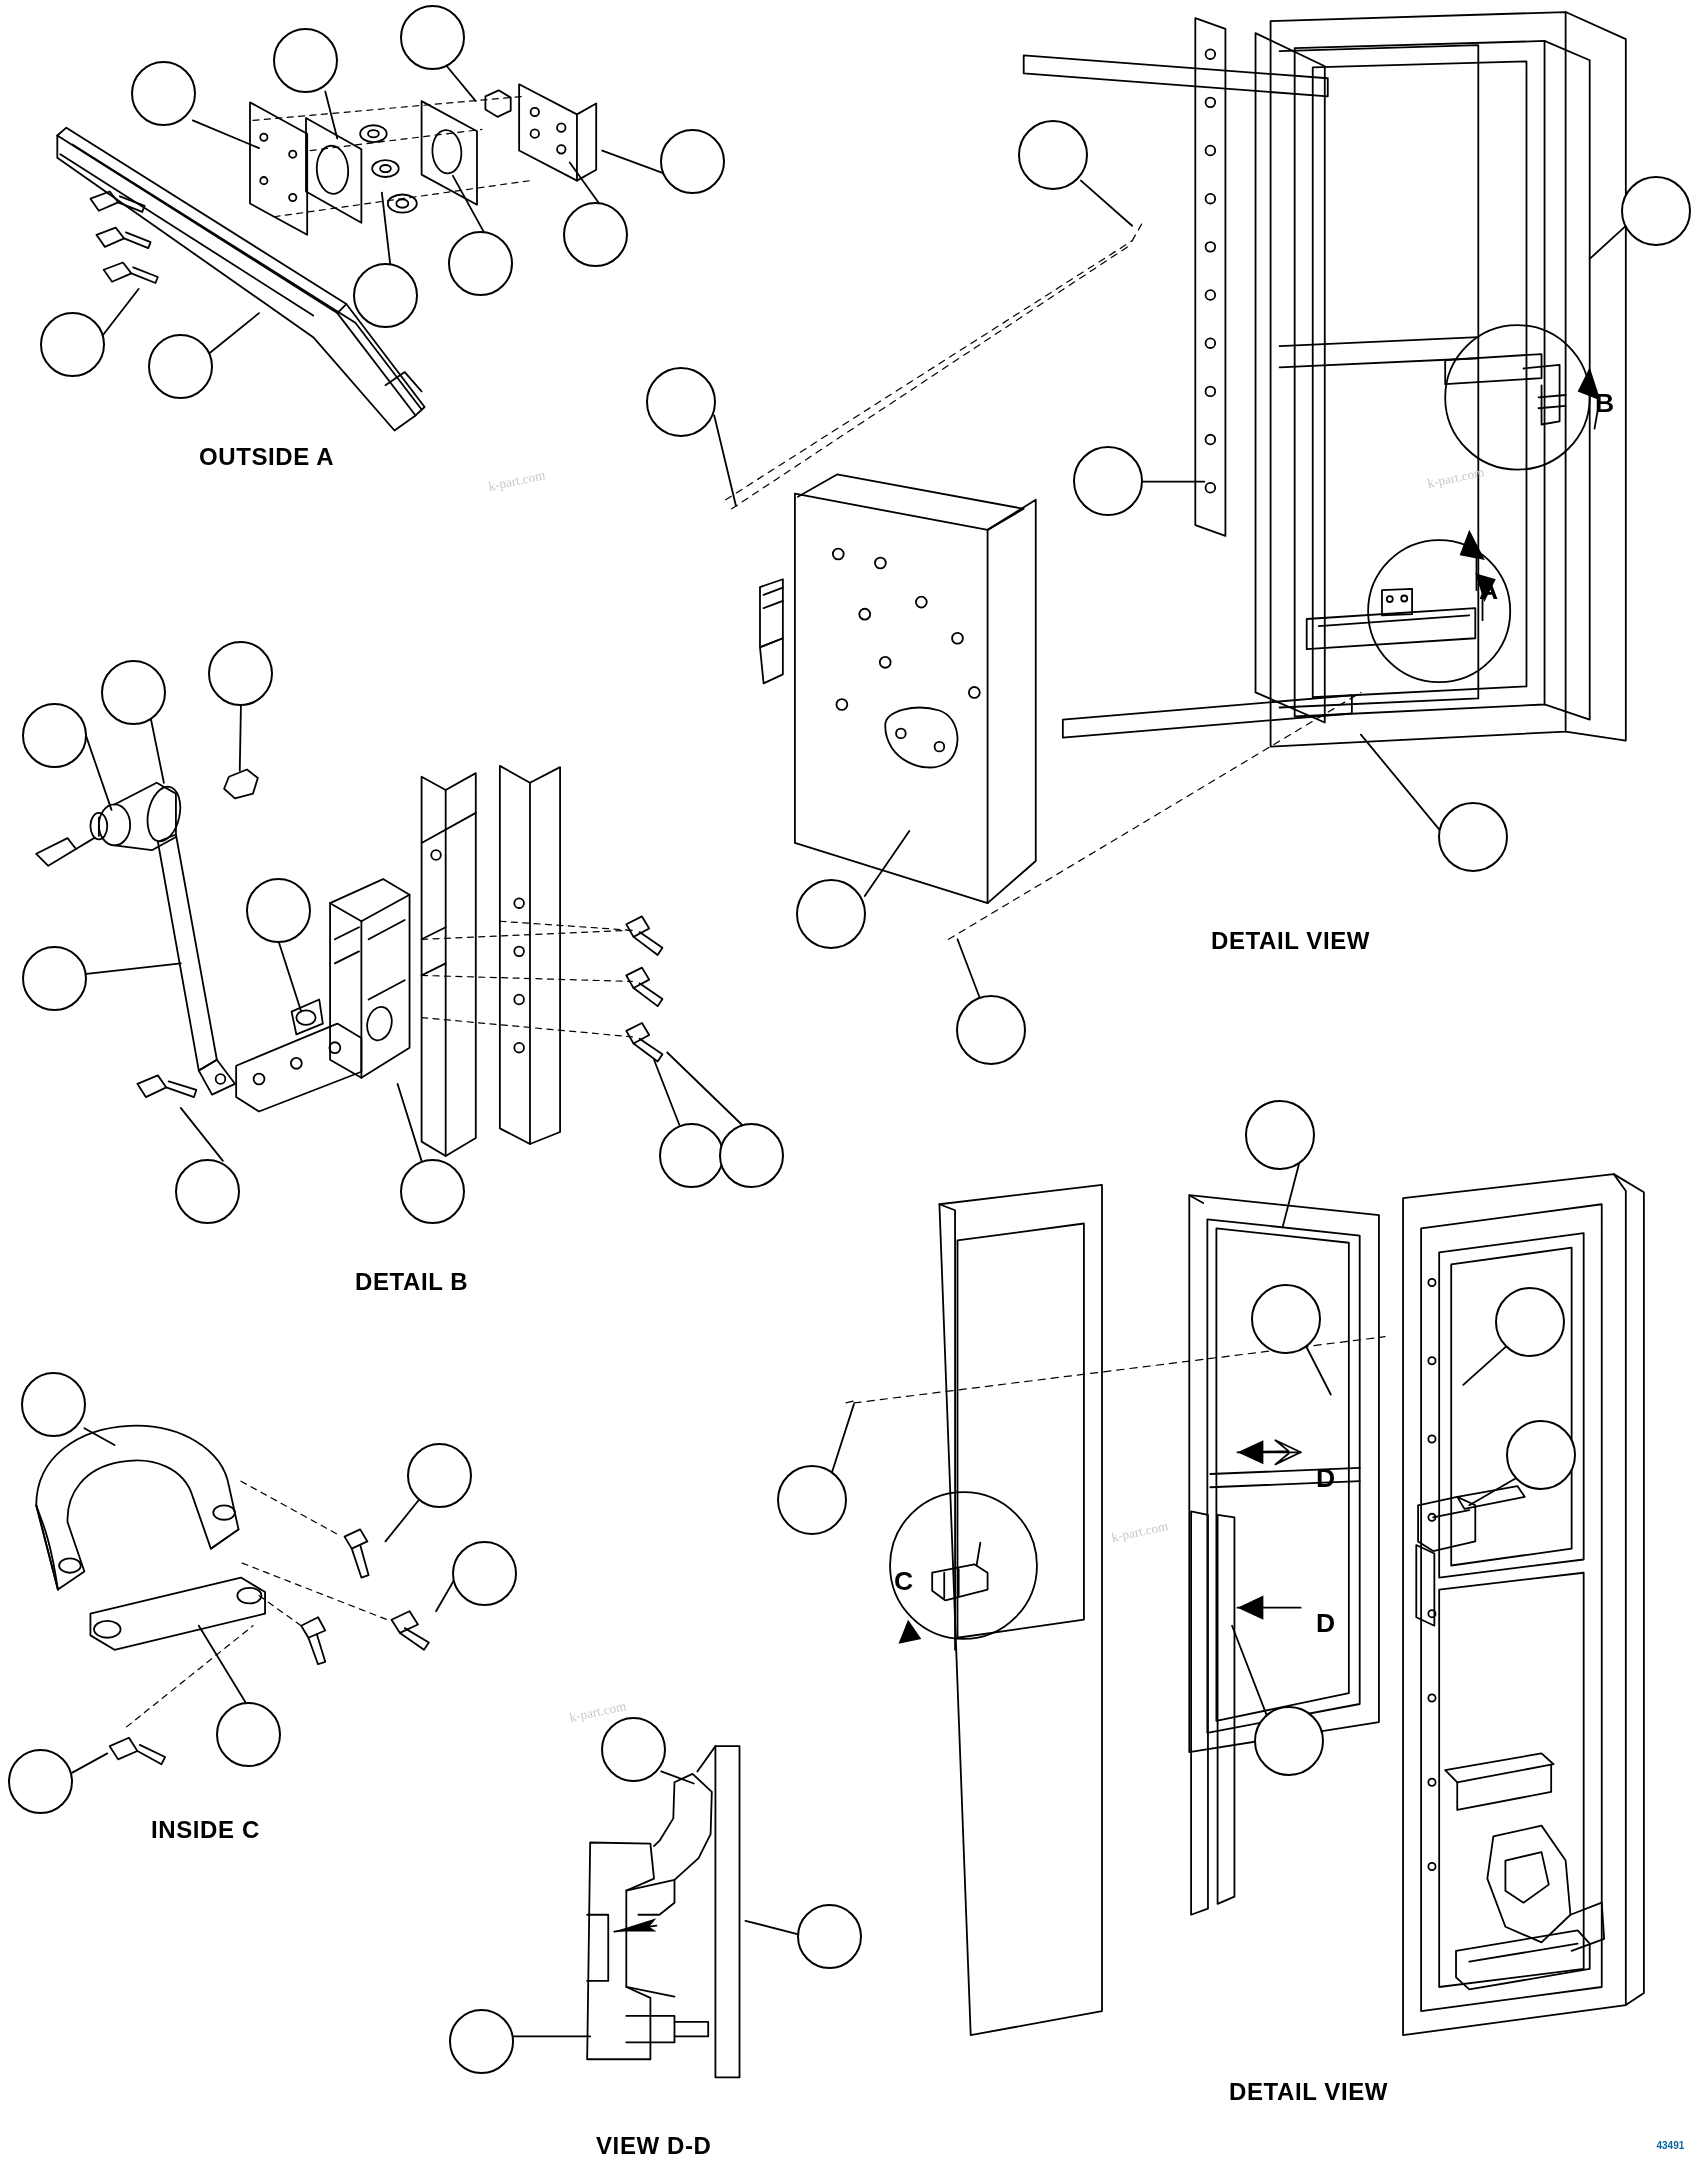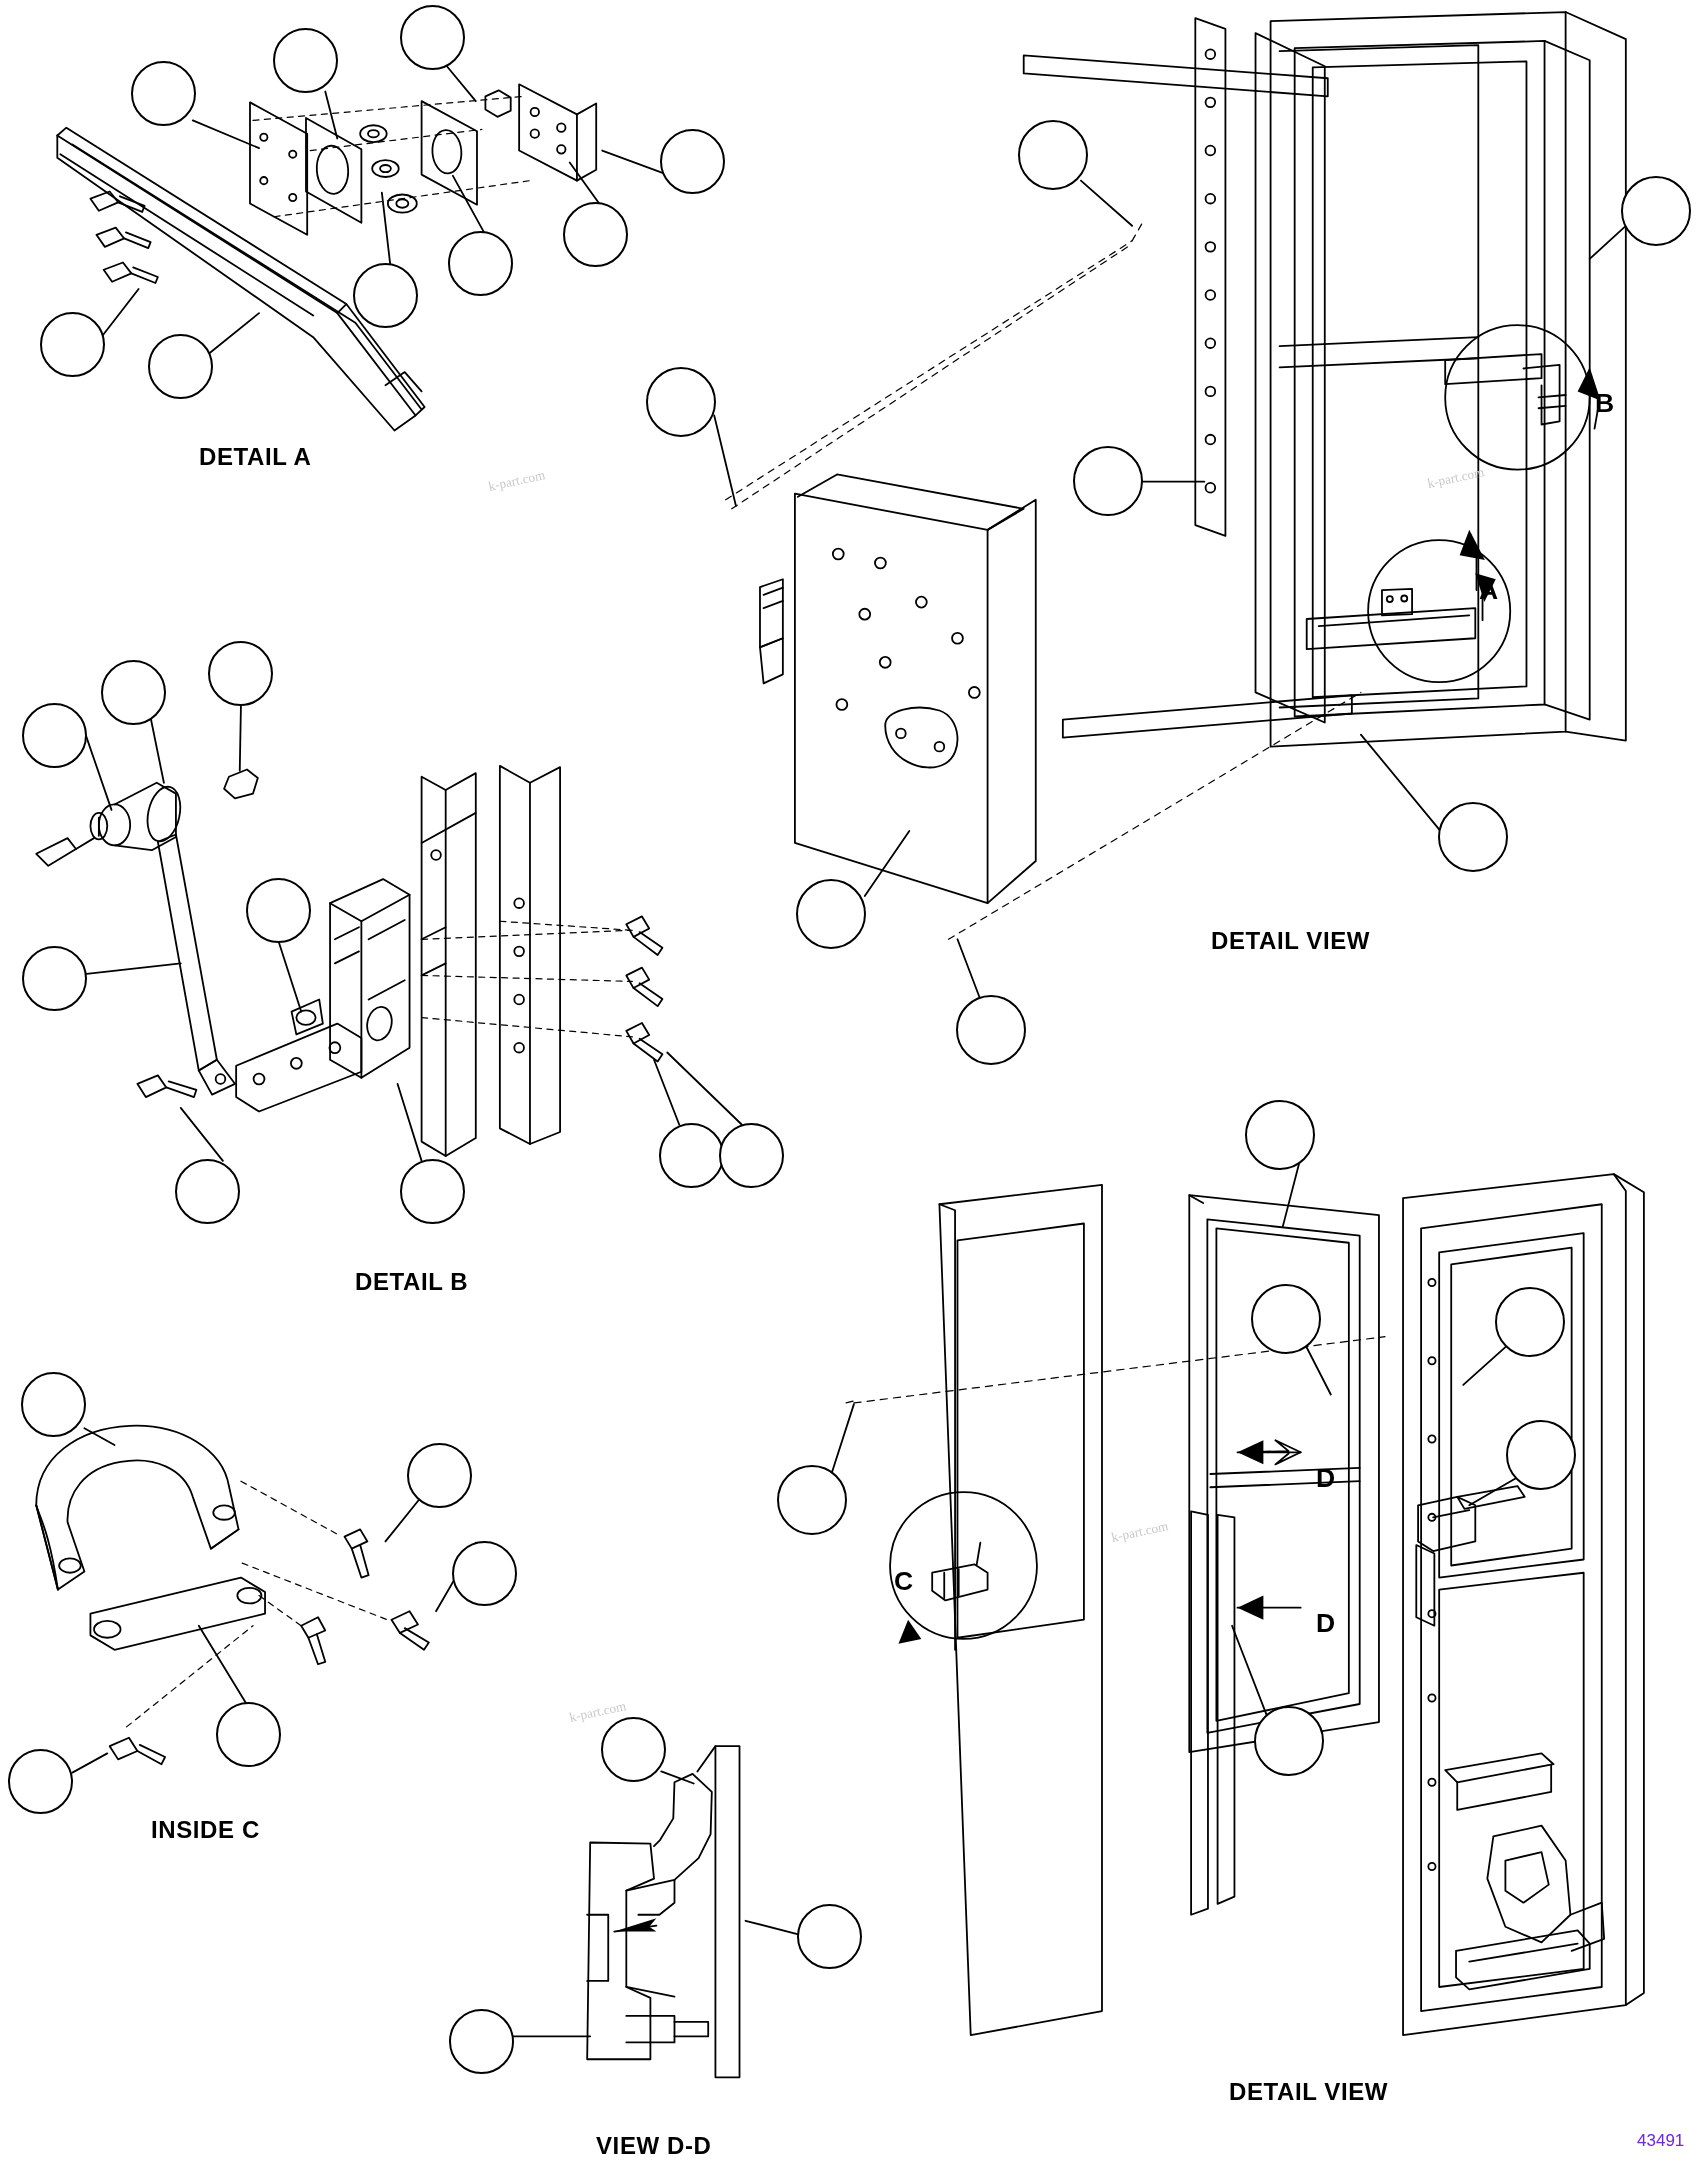--- a/index.html
+++ b/index.html
@@ -49,23 +49,23 @@
     color: #c9c9c9;
     font-size: 13.2px;
     font-family: "Liberation Serif", serif;
     transform: rotate(-12deg);
     white-space: nowrap;
   }
   .sheetnum {
     position: absolute;
     right: 15.7px;
     bottom: 9.6px;
-    font-size: 17px;
-    font-weight: normal;
-    color: #6d28d9;
+    font-size: 10px;
+    font-weight: bold;
+    color: #0369a1;
   }
 </style>
 </head>
 <body>
 
 <div id="sheet">
 
   <svg id="artwork" viewBox="0 0 2823 3589" xmlns="http://www.w3.org/2000/svg">
     <g fill="none" stroke="#000" stroke-width="3" stroke-linejoin="round" stroke-linecap="round">
 
@@ -465,21 +465,21 @@
       <div class="balloon" style="left: 449px; top: 2009px; width: 65px; height: 65px;"></div>
       <div class="balloon" style="left: 1245px; top: 1100px; width: 70px; height: 70px;"></div>
       <div class="balloon" style="left: 1495px; top: 1287px; width: 70px; height: 70px;"></div>
       <div class="balloon" style="left: 1251px; top: 1284px; width: 70px; height: 70px;"></div>
       <div class="balloon" style="left: 1506px; top: 1420px; width: 70px; height: 70px;"></div>
       <div class="balloon" style="left: 777px; top: 1465px; width: 70px; height: 70px;"></div>
       <div class="balloon" style="left: 1254px; top: 1706px; width: 70px; height: 70px;"></div>
     </div>
 
   <div id="captions">
-      <div class="caption cap-lg" style="left: 199px; top: 443px;">DETAIL A</div>
+      <div class="caption cap-lg" style="left: 199px; top: 443px;">OUTSIDE A</div>
       <div class="caption cap-lg" style="left: 355px; top: 1268px;">DETAIL B</div>
       <div class="caption cap-lg" style="left: 151px; top: 1816px;">INSIDE C</div>
       <div class="caption cap-lg" style="left: 596px; top: 2132px;">VIEW D-D</div>
       <div class="caption cap-lg" style="left: 1211px; top: 927px;">DETAIL VIEW</div>
       <div class="caption cap-lg" style="left: 1229px; top: 2078px;">DETAIL VIEW</div>
     </div>
 
   <div id="letters">
       <div class="secletter" style="left: 1595px; top: 388px;">B</div>
       <div class="secletter" style="left: 1479px; top: 575px;">A</div>

